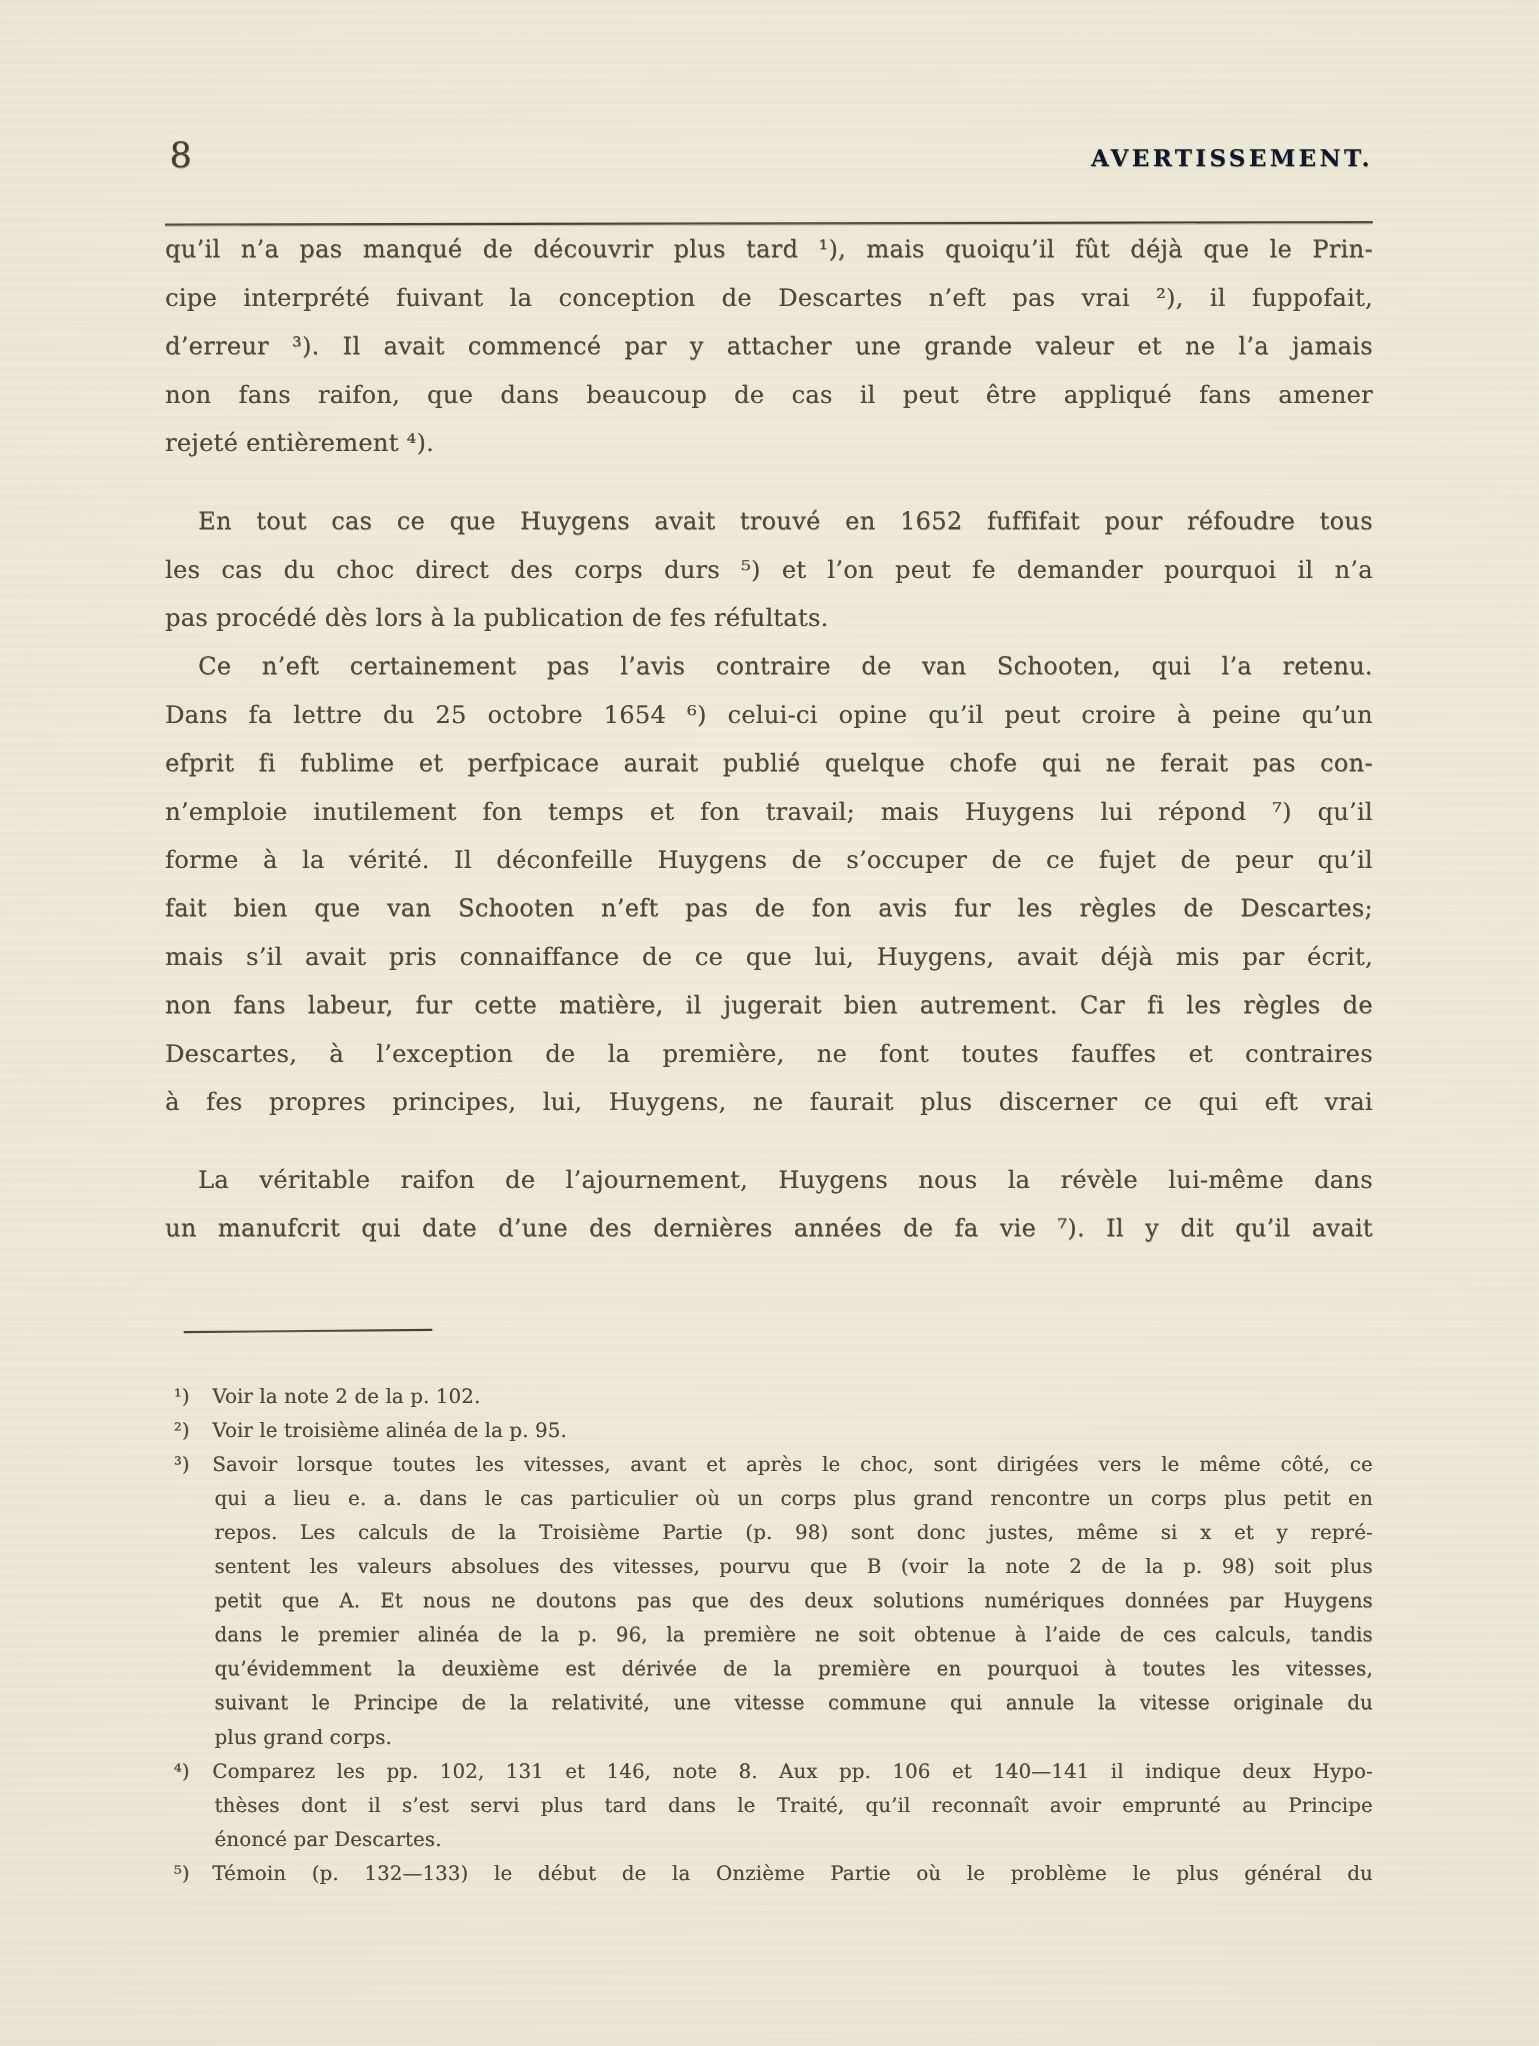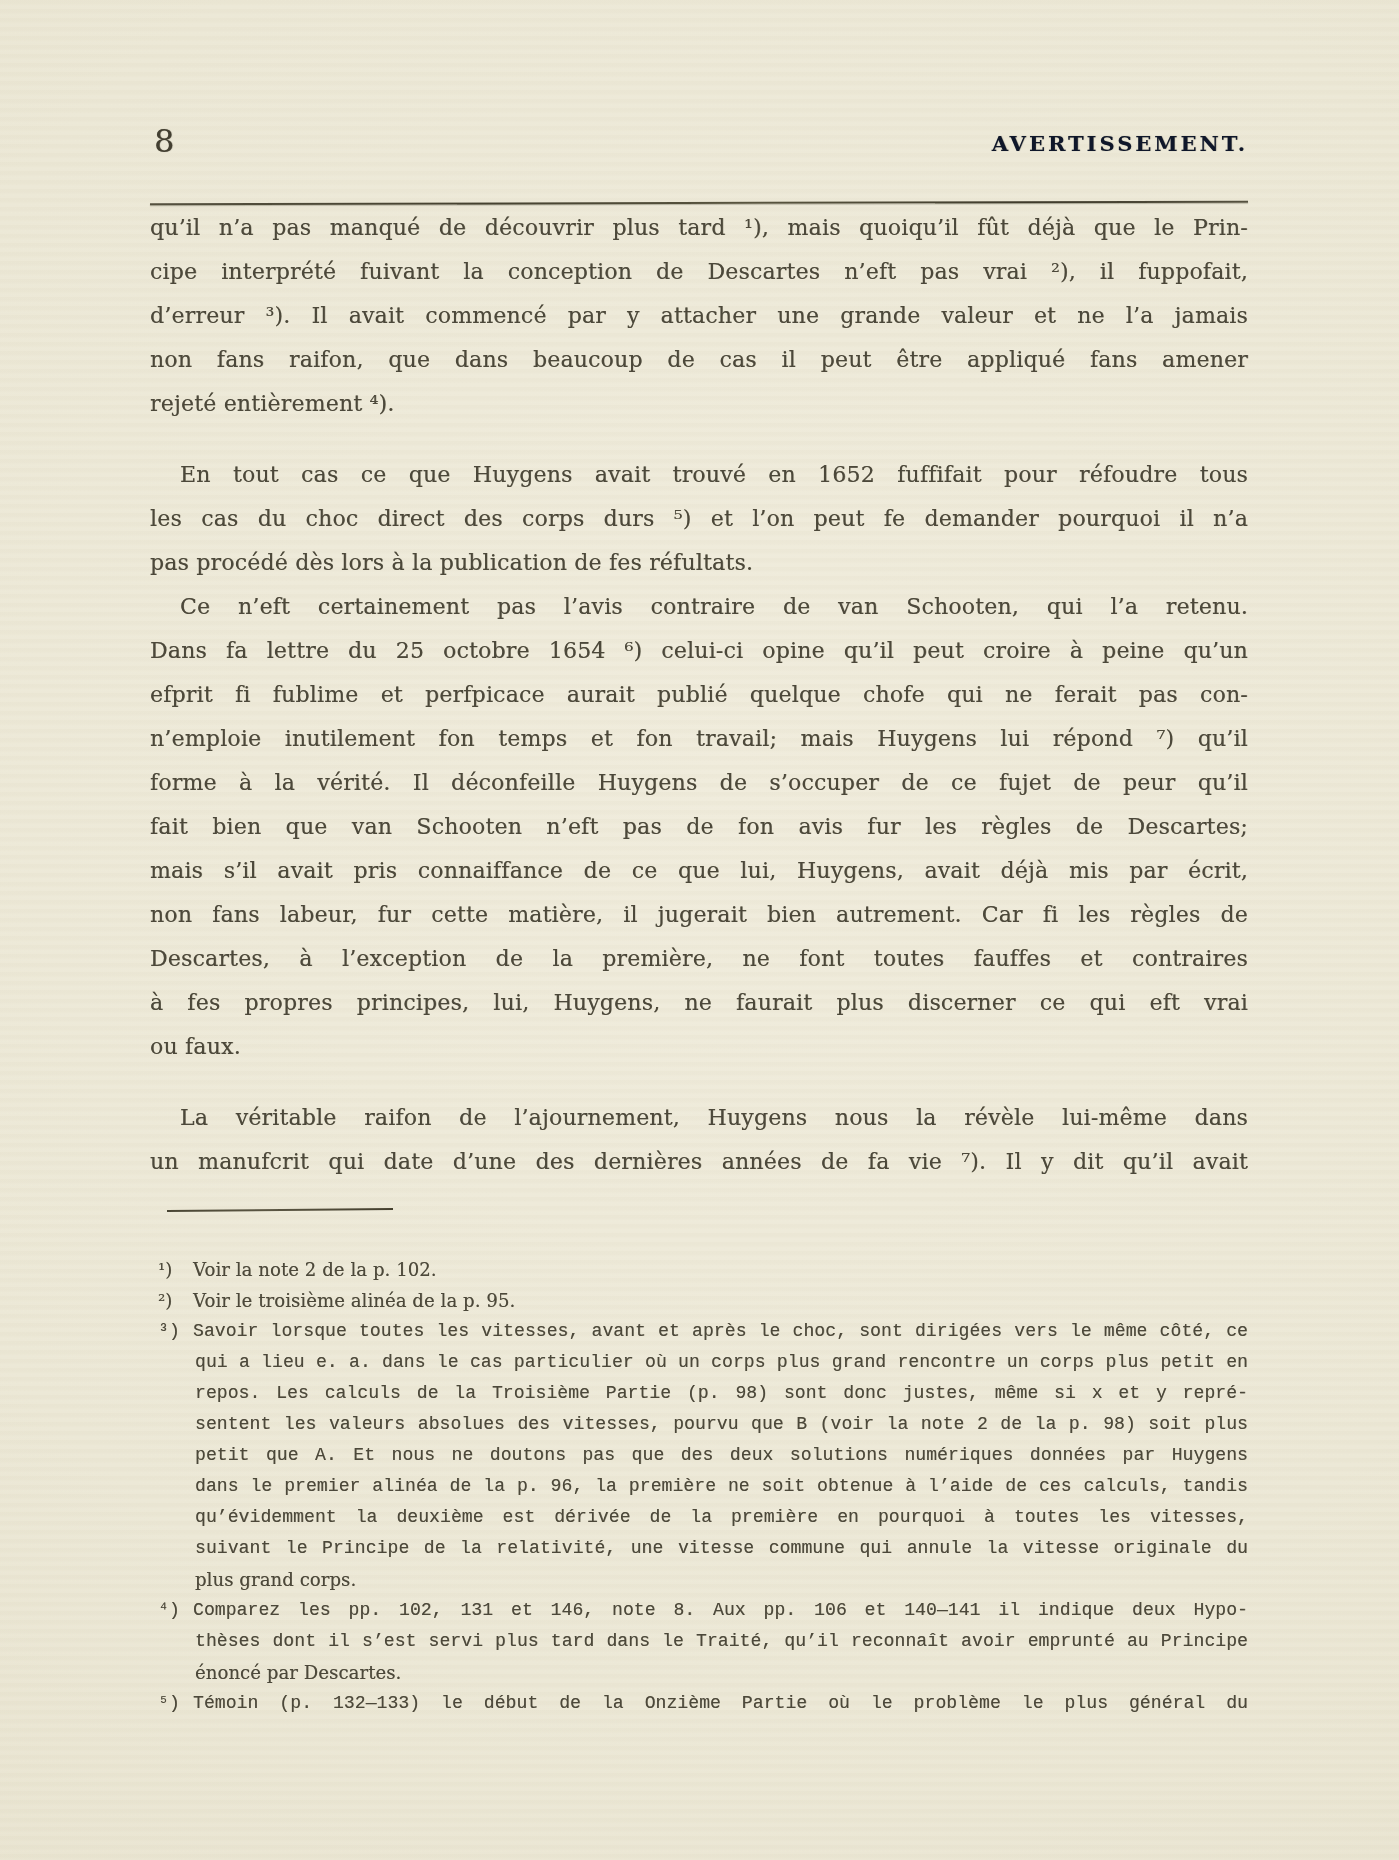--- a/index.html
+++ b/index.html
@@ -69,21 +69,21 @@
     position: absolute;
     left: 158px; top: 1254px;
     width: 1090px;
     font-size: 18px;
     line-height: 31px;
     letter-spacing: 0.1px;
     text-shadow: 0.3px 0.4px 0.5px rgba(68,63,46,0.5);
   }
   .nl { text-align: left; padding-left: 37px; }
   .nl.first { padding-left: 0; }
-  .nl.j { text-align: justify; text-align-last: justify; font-family: Liberation Mono, monospace; }
+  .nl.j { text-align: justify; text-align-last: justify; }
   .mk { display: inline-block; min-width: 26px; margin-right: 9px; }
 </style>
 </head>
 <body>
 
 <div class="sheet">
 
   <div class="page-number">8</div>
   <div class="running-head">AVERTISSEMENT.</div>
   <div class="head-rule"></div>
@@ -108,21 +108,20 @@
       <div class="bl ind">Ce n’eft certainement pas l’avis contraire de van Schooten, qui l’a retenu.</div>
       <div class="bl">Dans fa lettre du 25 octobre 1654 ⁶) celui-ci opine qu’il peut croire à peine qu’un</div>
       <div class="bl">efprit fi fublime et perfpicace aurait publié quelque chofe qui ne ferait pas con-</div>
       <div class="bl">n’emploie inutilement fon temps et fon travail; mais Huygens lui répond ⁷) qu’il</div>
       <div class="bl">forme à la vérité. Il déconfeille Huygens de s’occuper de ce fujet de peur qu’il</div>
       <div class="bl">fait bien que van Schooten n’eft pas de fon avis fur les règles de Descartes;</div>
       <div class="bl">mais s’il avait pris connaiffance de ce que lui, Huygens, avait déjà mis par écrit,</div>
       <div class="bl">non fans labeur, fur cette matière, il jugerait bien autrement. Car fi les règles de</div>
       <div class="bl">Descartes, à l’exception de la première, ne font toutes fauffes et contraires</div>
       <div class="bl">à fes propres principes, lui, Huygens, ne faurait plus discerner ce qui eft vrai</div>
-      <div class="bl end">ou faux.</div>
     </div>
 
     <div class="para gap">
       <div class="bl ind">La véritable raifon de l’ajournement, Huygens nous la révèle lui-même dans</div>
       <div class="bl">un manufcrit qui date d’une des dernières années de fa vie ⁷). Il y dit qu’il avait</div>
     </div>
 
   </div>
 
   <div class="fn-rule"></div>

